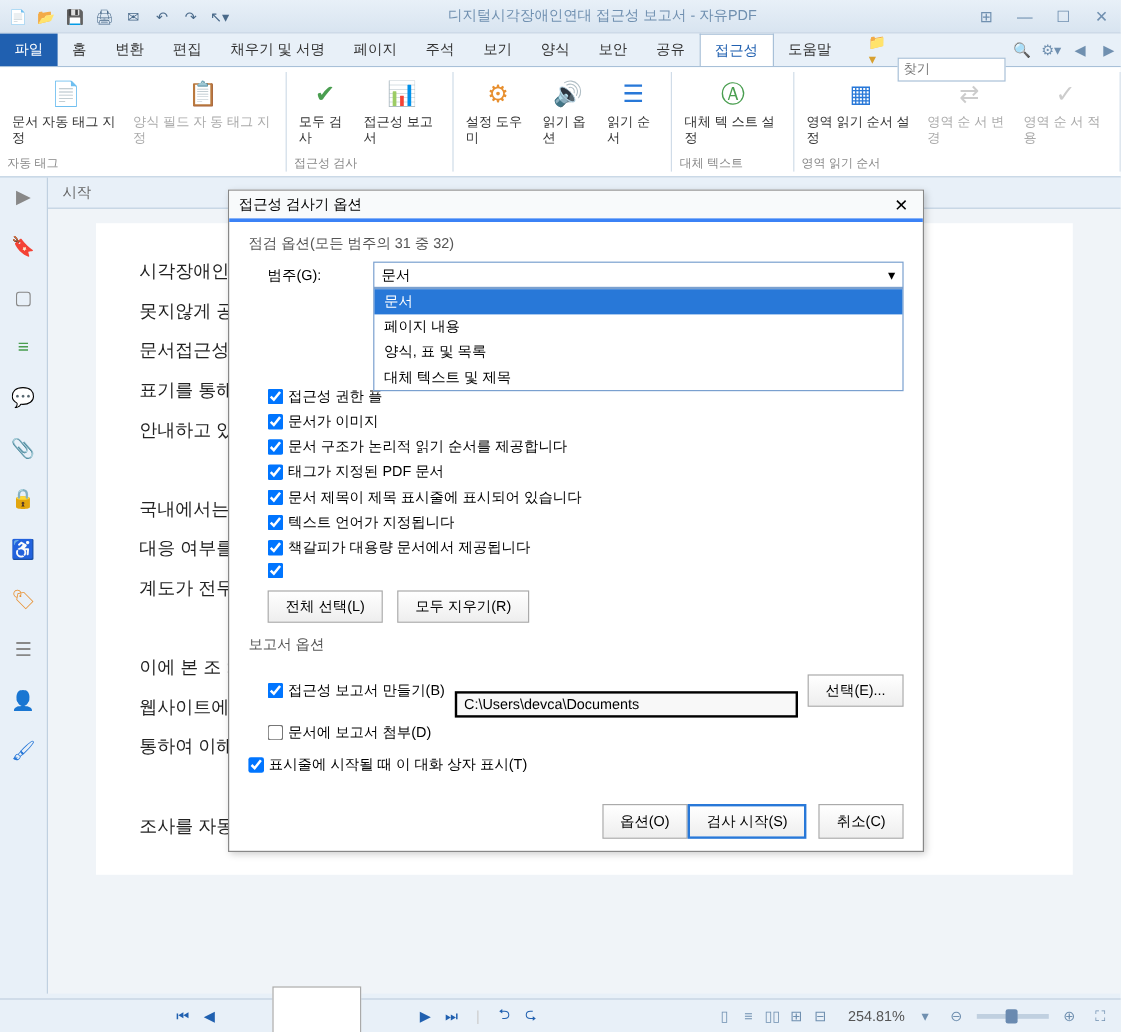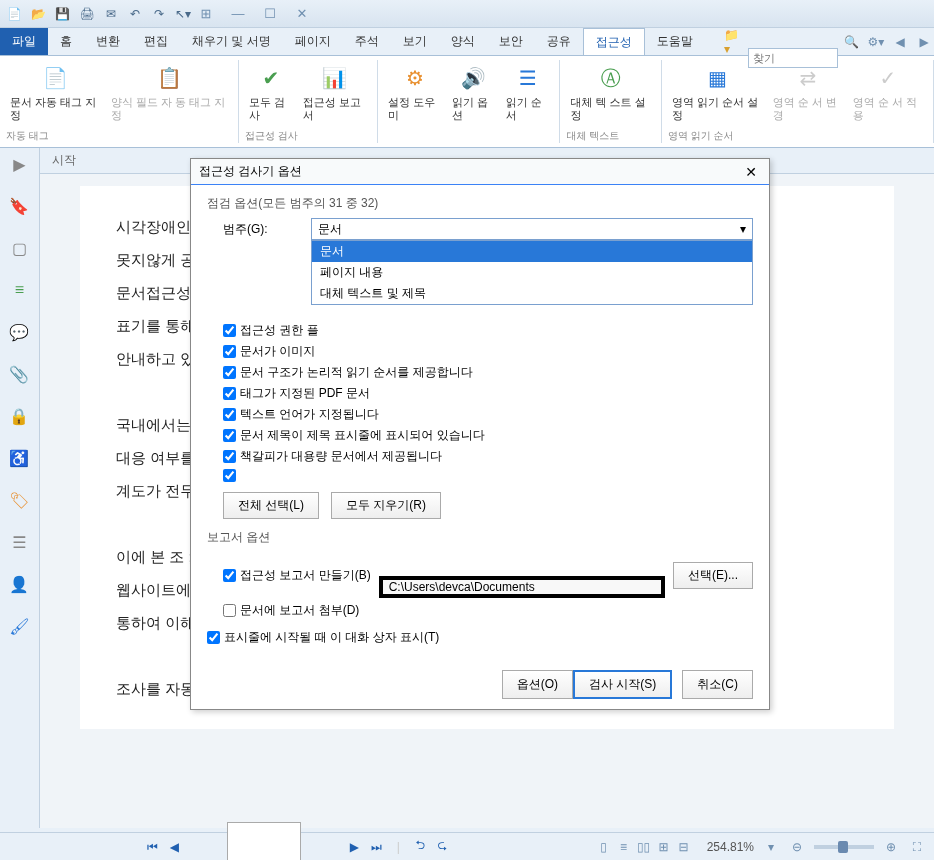--- a/index.html
+++ b/index.html
@@ -36,41 +36,41 @@
 
 .main { position: relative; height: 680px; display: flex; }
 .leftbar { width: 40px; background: #e8f0f8; border-right: 1px solid #c0d0e0; display: flex; flex-direction: column; align-items: center; padding-top: 4px; gap: 18px; }
 .leftbar .lb-item { width: 24px; height: 24px; display: flex; align-items: center; justify-content: center; font-size: 16px; cursor: pointer; }
 .doc-area { flex: 1; background: #f0f4f8; position: relative; overflow: hidden; }
 .doc-tab { height: 26px; background: #e8f0f8; display: flex; align-items: center; padding-left: 12px; font-size: 12px; color: #666; border-bottom: 1px solid #c0d0e0; }
 .page { background: #fff; margin: 12px 40px; padding: 24px 36px; font-size: 15px; line-height: 2.2; color: #222; text-align: justify; }
 
 
 .dialog { position: absolute; left: 190px; top: 158px; width: 580px; background: #fff; border: 1px solid #888; box-shadow: 2px 2px 6px rgba(0,0,0,0.2); z-index: 100; }
-.dlg-title { height: 26px; background: #f8fafb; display: flex; align-items: center; padding: 2px 8px; font-size: 12px; border-bottom: 1px solid #3b82f6; }
+.dlg-title { height: 26px; background: #f8fafb; display: flex; align-items: center; padding: 2px 8px; font-size: 12px; border-bottom: 3px solid #3b82f6; }
 .dlg-title .t { flex: 1; }
 .dlg-title .close { width: 20px; height: 20px; display: flex; align-items: center; justify-content: center; cursor: pointer; font-size: 14px; }
 .dlg-body { padding: 10px 16px; font-size: 12px; }
 .dlg-group { margin-bottom: 10px; }
 .dlg-group-title { color: #555; margin-bottom: 6px; }
 .dlg-row { display: flex; align-items: center; gap: 8px; margin: 4px 0; }
 .dlg-row.indent { margin-left: 16px; }
 .dlg-row label { display: flex; align-items: center; gap: 4px; }
 .combo { position: relative; flex: 1; }
 .combo-box { border: 1px solid #7aa0cf; height: 22px; display: flex; align-items: center; padding: 0 6px; background: #fff; justify-content: space-between; cursor: pointer; }
 .combo-list { position: absolute; top: 22px; left: 0; right: 0; border: 1px solid #7aa0cf; background: #fff; z-index: 10; }
 .combo-item { padding: 2px 8px; cursor: pointer; }
 .combo-item.selected { background: #2878d8; color: #fff; }
 .check-item { display: flex; align-items: center; gap: 4px; margin: 4px 0 4px 16px; }
 .check-item input { margin: 0; }
 .btn { border: 1px solid #aaa; background: linear-gradient(#fff, #eee); padding: 4px 14px; font-size: 12px; cursor: pointer; }
 .btn.primary { border: 2px solid #2878d8; }
 .dlg-footer { display: flex; justify-content: flex-end; padding: 10px 16px; border-top: none; }
 .dlg-footer .right { display: flex; gap: 10px; }
-.path-input { flex: 1; border: 4px solid #000000; height: 22px; padding: 0 6px; font-size: 12px; background: #f8f8f8; margin-top: 24px; }
+.path-input { flex: 1; border: 2px solid #000000; height: 22px; padding: 0 6px; font-size: 12px; background: #f8f8f8; margin-top: 24px; }
 
 
 .statusbar { position: absolute; bottom: 0; left: 0; right: 0; height: 28px; background: #e8f0f8; border-top: 1px solid #c0d0e0; display: flex; align-items: center; padding: 0 8px; gap: 8px; font-size: 12px; color: #555; }
 .statusbar .nav { display: flex; align-items: center; gap: 4px; margin: 0 auto; }
 .statusbar .nav-btn { width: 18px; height: 18px; display: flex; align-items: center; justify-content: center; cursor: pointer; color: #2060b0; }
 .statusbar input.page { width: 70px; height: 18px; border: 1px solid #aaa; text-align: center; font-size: 11px; }
 .statusbar .views { display: flex; gap: 2px; }
 .statusbar .view-btn { width: 18px; height: 18px; display: flex; align-items: center; justify-content: center; cursor: pointer; color: #7090b0; font-size: 12px; }
 .statusbar .zoom { margin-left: 6px; }
 </style>
@@ -81,20 +81,21 @@
   <div class="qat">
     <span class="qat-btn">📄</span>
     <span class="qat-btn">📂</span>
     <span class="qat-btn">💾</span>
     <span class="qat-btn">🖨</span>
     <span class="qat-btn">✉</span>
     <span class="qat-btn">↶</span>
     <span class="qat-btn">↷</span>
     <span class="qat-btn">↖▾</span>
   </div>
+  <div class="title">디지털시각장애인연대 접근성 보고서 - 자유PDF</div>
   <div class="winctrl">
     <span>⊞</span>
     <span>—</span>
     <span>☐</span>
     <span>✕</span>
   </div>
 </div>
 
 <div class="menubar">
   <div class="tab file">파일</div>
@@ -252,20 +253,21 @@
       <div class="dlg-row indent">
         <span style="width:80px">범주(G):</span>
         <div class="combo">
           <div class="combo-box">
             <span>문서</span>
             <span>▾</span>
           </div>
           <div class="combo-list">
             <div class="combo-item selected">문서</div>
             <div class="combo-item">페이지 내용</div>
+            <div class="combo-item">양식, 표 및 목록</div>
             <div class="combo-item">대체 텍스트 및 제목</div>
           </div>
         </div>
       </div>
       <div style="height:74px"></div>
       <div id="checks-container">
           <div class="check-item">
             <input type="checkbox" checked="" style="">
             <span>접근성 권한 플</span>
           </div>
@@ -276,25 +278,25 @@
           <div class="check-item">
             <input type="checkbox" checked="" style="">
             <span>문서 구조가 논리적 읽기 순서를 제공합니다</span>
           </div>
           <div class="check-item">
             <input type="checkbox" checked="" style="">
             <span>태그가 지정된 PDF 문서</span>
           </div>
           <div class="check-item">
             <input type="checkbox" checked="" style="">
+            <span>문서 제목이 제목 표시줄에 표시되어 있습니다</span>
+          </div>
+          <div class="check-item">
+            <input type="checkbox" checked="" style="">
             <span>텍스트 언어가 지정됩니다</span>
-          </div>
-          <div class="check-item">
-            <input type="checkbox" checked="" style="">
-            <span>문서 제목이 제목 표시줄에 표시되어 있습니다</span>
           </div>
           <div class="check-item">
             <input type="checkbox" checked="" style="">
             <span>책갈피가 대용량 문서에서 제공됩니다</span>
           </div>
           <div class="check-item">
             <input type="checkbox" checked="" style="">
           </div>
         </div>
       <div class="dlg-row indent" style="gap:12px;margin-top:10px">

